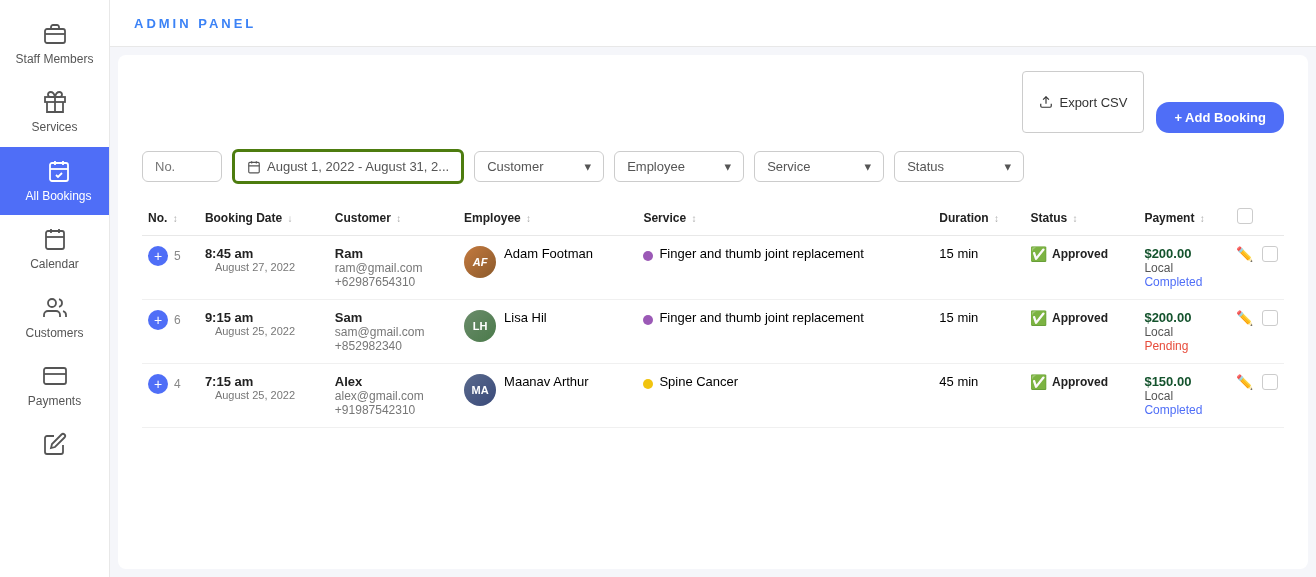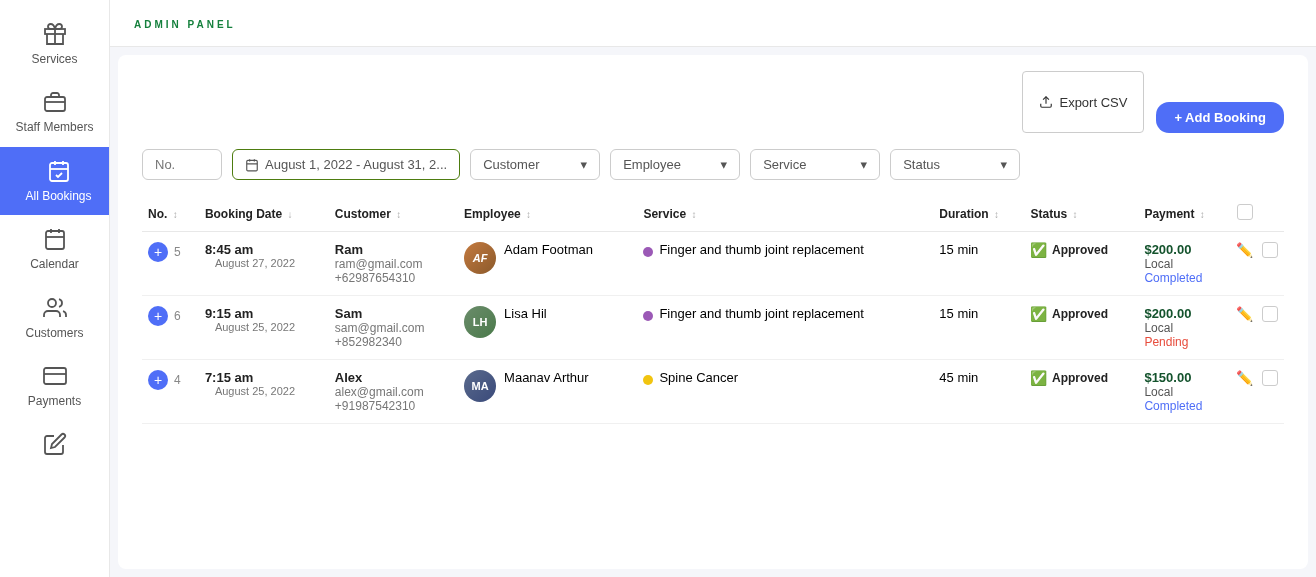--- a/index.html
+++ b/index.html
@@ -40,22 +40,22 @@
       overflow: hidden;
     }
 
     
     .header {
       background: #fff;
       padding: 14px 24px;
       border-bottom: 1px solid #e8e8e8;
     }
     .header-title {
-      color: #15803d;
-      font-size: 10px;
+      color: #3b82f6;
+      font-size: 13px;
       font-weight: 700;
       letter-spacing: 3px;
       text-transform: uppercase;
     }
 
     
     .content {
       flex: 1;
       padding: 16px 24px;
       overflow-y: auto;
@@ -113,21 +113,21 @@
       font-size: 13px;
       color: #888;
       width: 80px;
       outline: none;
     }
     .filter-date {
       display: flex;
       align-items: center;
       gap: 6px;
       padding: 7px 12px;
-      border: 1px solid #4d7c0f;
+      border: 3px solid #4d7c0f;
       border-radius: 6px;
       font-size: 13px;
       color: #555;
       background: #fff;
       cursor: pointer;
       white-space: nowrap;
     }
     .filter-select {
       display: flex;
       align-items: center;
@@ -202,36 +202,36 @@
     }
     .no-cell { display: flex; align-items: center; gap: 6px; }
     .th-check { width: 20px; }
   </style>
 </head>
 <body>
 
 <nav class="sidebar">
   <div class="sidebar-item">
     <svg viewBox="0 0 24 24" fill="none" stroke="currentColor" stroke-width="1.8">
+      <rect x="2" y="7" width="20" height="14" rx="2"></rect>
+      <path d="M16 7V5a2 2 0 0 0-2-2h-4a2 2 0 0 0-2 2v2"></path>
+      <line x1="12" y1="12" x2="12" y2="12"></line>
+      <path d="M2 12h20"></path>
+    </svg>
+    <span>Staff Members</span>
+  </div>
+  <div class="sidebar-item">
+    <svg viewBox="0 0 24 24" fill="none" stroke="currentColor" stroke-width="1.8">
       <polyline points="20 12 20 22 4 22 4 12"></polyline>
       <rect x="2" y="7" width="20" height="5"></rect>
       <line x1="12" y1="22" x2="12" y2="7"></line>
       <path d="M12 7H7.5a2.5 2.5 0 0 1 0-5C11 2 12 7 12 7z"></path>
       <path d="M12 7h4.5a2.5 2.5 0 0 0 0-5C13 2 12 7 12 7z"></path>
     </svg>
     <span>Services</span>
-  </div>
-  <div class="sidebar-item">
-    <svg viewBox="0 0 24 24" fill="none" stroke="currentColor" stroke-width="1.8">
-      <rect x="2" y="7" width="20" height="14" rx="2"></rect>
-      <path d="M16 7V5a2 2 0 0 0-2-2h-4a2 2 0 0 0-2 2v2"></path>
-      <line x1="12" y1="12" x2="12" y2="12"></line>
-      <path d="M2 12h20"></path>
-    </svg>
-    <span>Staff Members</span>
   </div>
   <div class="sidebar-item active">
     <svg viewBox="0 0 24 24" fill="none" stroke="currentColor" stroke-width="1.8">
       <rect x="3" y="4" width="18" height="18" rx="2"></rect>
       <line x1="16" y1="2" x2="16" y2="6"></line>
       <line x1="8" y1="2" x2="8" y2="6"></line>
       <line x1="3" y1="10" x2="21" y2="10"></line>
       <polyline points="9 16 11 18 15 14"></polyline>
     </svg>
     <span>All Bookings</span>

